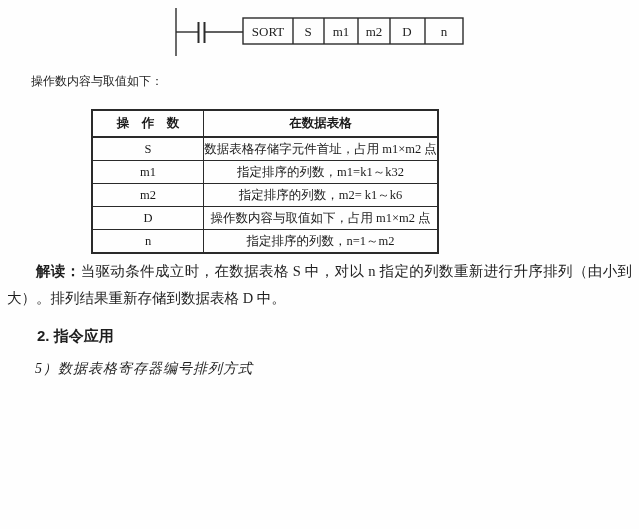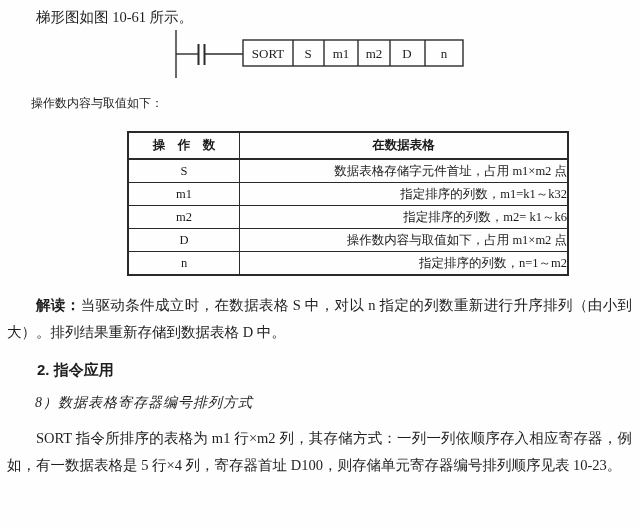--- a/index.html
+++ b/index.html
@@ -40,41 +40,41 @@
   }
   .p-operand {
     font-size: 12px;
     line-height: 22px;
     text-indent: 2em;
     margin-top: 8px;
   }
   table.operand-table {
     border-collapse: collapse;
     margin-top: 17px;
-    margin-left: 120px;
-    width: 442px;
+    margin-left: 84px;
+    width: 348px;
     font-size: 12.5px;
     color: #1a1a1a;
   }
   table.operand-table th,
   table.operand-table td {
     border: 1px solid #2a2a2a;
     padding: 0;
   }
   table.operand-table { border: 2px solid #2a2a2a; }
   table.operand-table thead th { border-bottom: 2px solid #2a2a2a; }
   th.col-operand, td.cell-operand {
     width: 110px;
     text-align: center;
     height: 22px;
   }
   th.col-desc { text-align: center; }
-  td.cell-desc { padding-left: 11px; text-align: right; }
+  td.cell-desc { padding-left: 11px; text-align: center; }
   thead th { height: 25px; font-weight: bold; }
-  .p-interpret { margin-top: 16px; }
+  .p-interpret { margin-top: 4px; }
   .lead-bold { font-weight: bold; }
   .h-section {
     font-family: "Liberation Sans", "DejaVu Sans", sans-serif;
     font-weight: bold;
     font-size: 15px;
     line-height: 20px;
     margin-top: 14px;
     padding-left: 2em;
   }
   .h-sub {
@@ -95,21 +95,20 @@
     font-size: 13px;
     fill: #222;
     text-anchor: middle;
   }
 </style>
 </head>
 <body>
 
 <div class="page">
 
-  <p class="para p-intro">梯形图如图 10-61 所示。</p>
 
   <figure class="ladder-figure">
     <svg width="625" height="56" viewBox="0 0 625 56">
       <line class="ladder-line" x1="169" y1="2" x2="169" y2="50"></line>
       <line class="ladder-line" x1="169" y1="26" x2="191" y2="26"></line>
       <line class="ladder-contact" x1="191.5" y1="16" x2="191.5" y2="37"></line>
       <line class="ladder-contact" x1="197.5" y1="16" x2="197.5" y2="37"></line>
       <line class="ladder-line" x1="198" y1="26" x2="236" y2="26"></line>
       <rect class="ladder-box" x="236" y="12" width="220" height="26"></rect>
       <line class="ladder-line" x1="286" y1="12" x2="286" y2="38"></line>
@@ -157,17 +156,16 @@
         <td class="cell-operand">n</td>
         <td class="cell-desc">指定排序的列数，n=1～m2</td>
       </tr>
     </tbody>
   </table>
 
   <p class="para p-interpret"><span class="lead-bold">解读：</span><span>当驱动条件成立时，在数据表格 S 中，对以 n 指定的列数重新进行升序排列（由小到大）。排列结果重新存储到数据表格 D 中。</span></p>
 
   <div class="h-section">2. 指令应用</div>
 
-  <div class="h-sub">8）数据表格寄存器编号排列方式</div>
+  <div class="h-sub">5）数据表格寄存器编号排列方式</div>
 
-  <p class="para p-app">SORT 指令所排序的表格为 m1 行×m2 列，其存储方式：一列一列依顺序存入相应寄存器，例如，有一数据表格是 5 行×4 列，寄存器首址 D100，则存储单元寄存器编号排列顺序见表 10-23。</p>
 
 </div>
 
 </body></html>

